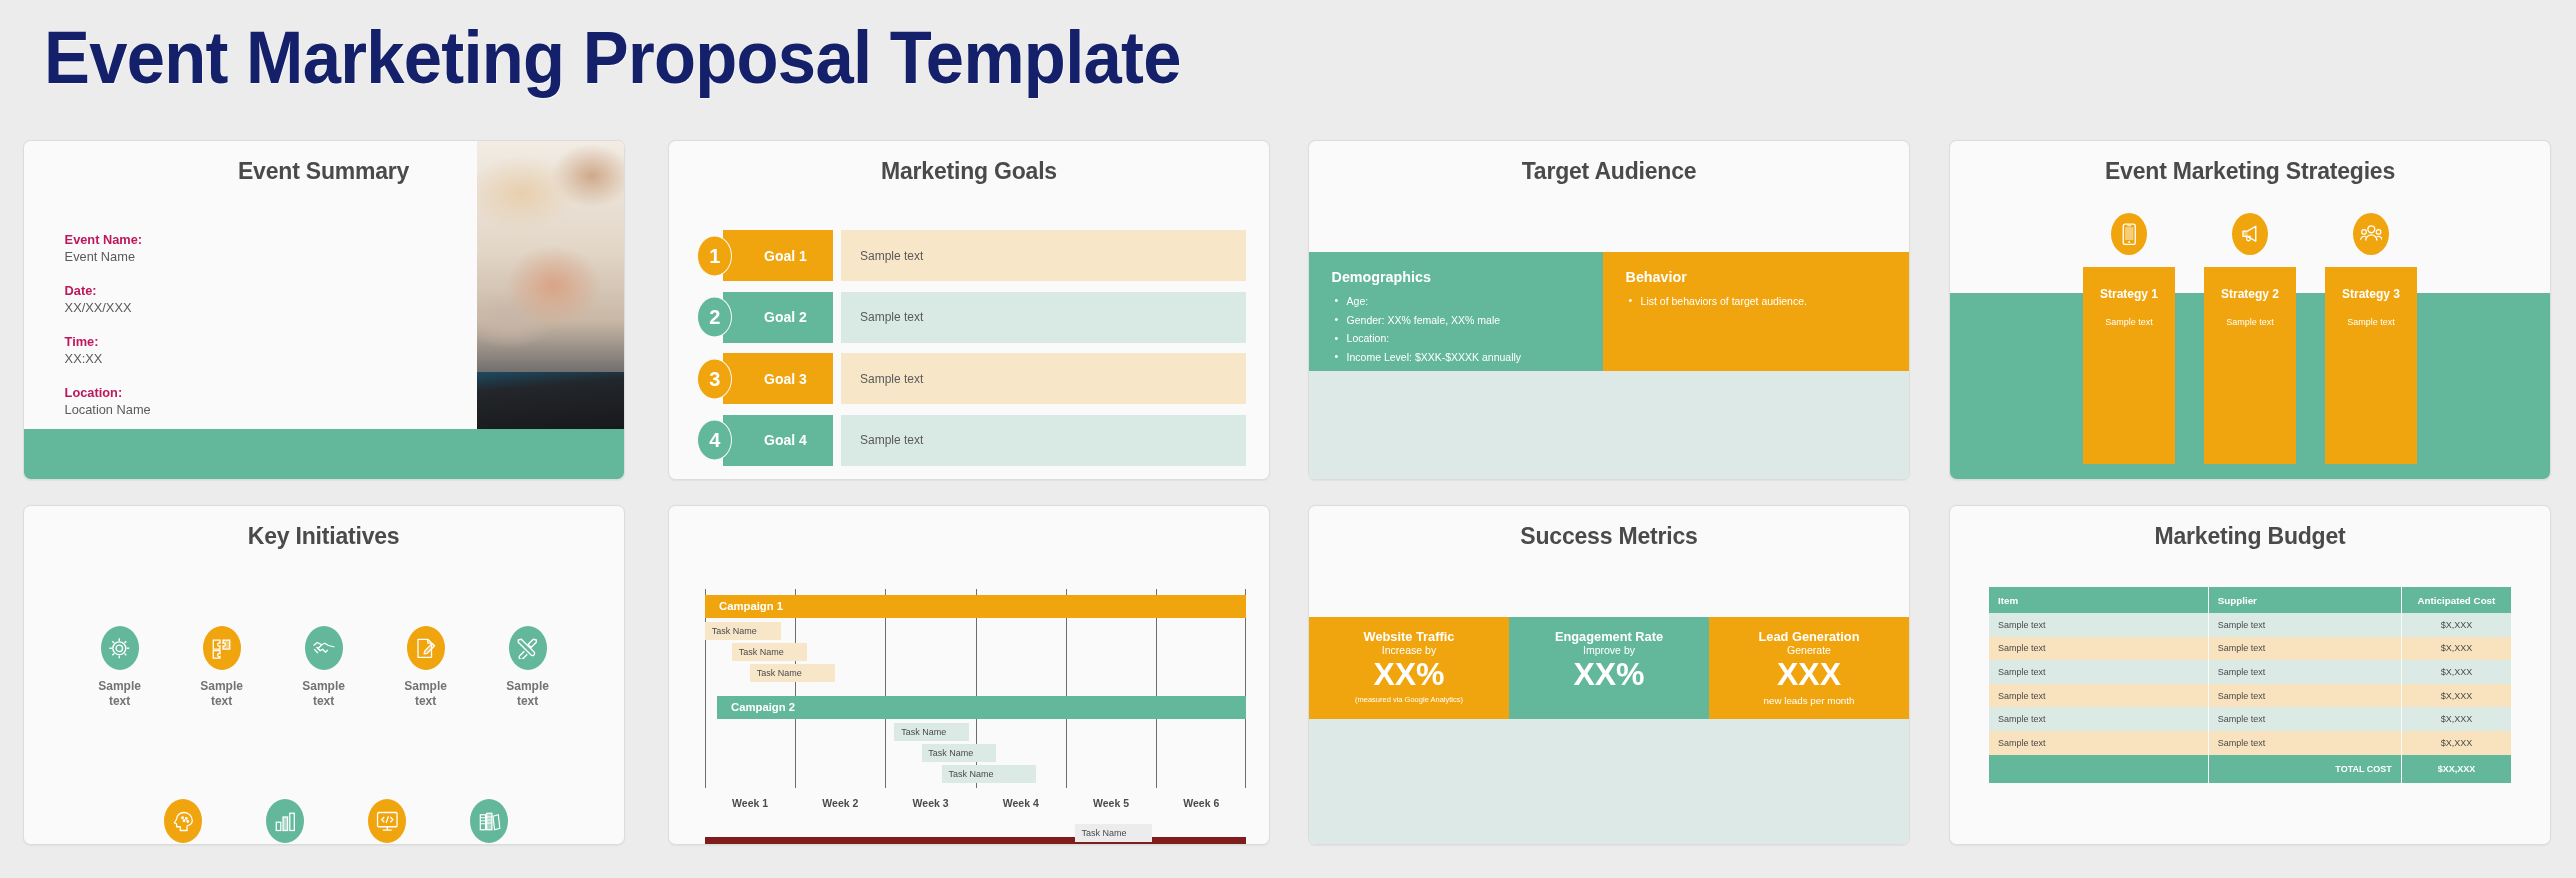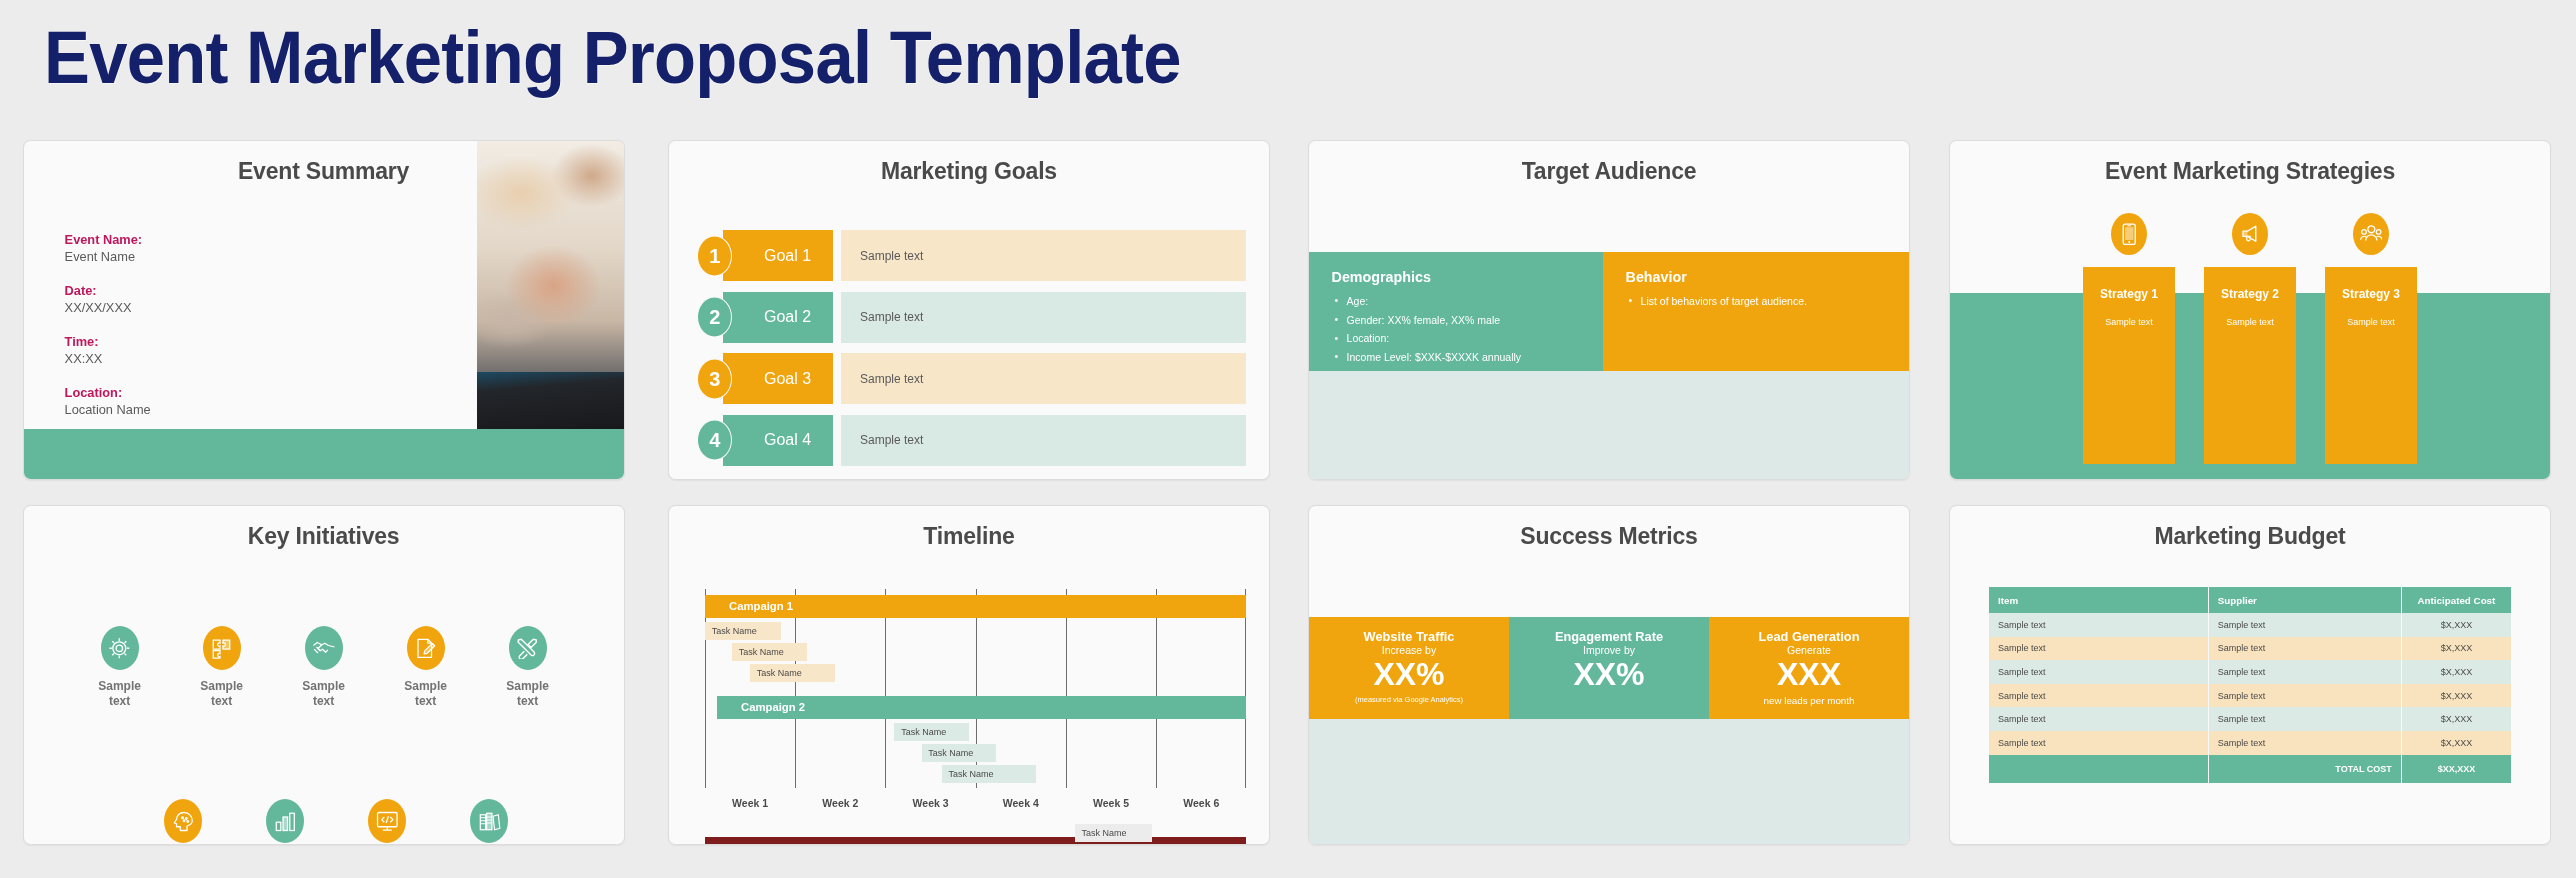--- a/index.html
+++ b/index.html
@@ -85,21 +85,21 @@
   .goal-badge {
     position: absolute; left: -25.6px; top: 50%; transform: translateY(-50%);
     width: 35px; height: 41px; border-radius: 50%;
     display: flex; align-items: center; justify-content: center;
     color: #fff; font-size: 20px; font-weight: 700;
     border: 1.5px solid #fafafa; z-index: 2;
   }
   .goal-label {
     width: 110px; display: flex; align-items: center;
     padding-left: 41px;
-    color: #fff; font-size: 16px; font-weight: 400;
+    color: #fff; font-size: 14px; font-weight: 700;
   }
   .goal-text {
     flex: 1; margin-left: 7.5px; display: flex; align-items: center;
     padding-left: 19.5px; font-size: 12px; color: #5a5a5a;
   }
   .g-orange .goal-label, .g-orange .goal-badge { background: #f0a50e; }
   .g-orange .goal-text { background: #f8e6c8; }
   .g-teal .goal-label, .g-teal .goal-badge { background: #63b89c; }
   .g-teal .goal-text { background: #d9e9e4; }
 
@@ -169,21 +169,21 @@
   #timeline .tl {
     position: absolute; left: 36px; top: 83px; right: 22.6px; bottom: 29px;
   }
   .tl-grid { position: absolute; inset: 0; }
   .tl-vline {
     position: absolute; top: 0; bottom: 27px; width: 0.8px; background: #6e6e6e;
   }
   .tl-camp {
     position: absolute; left: 0; right: 0; height: 22.6px;
     color: #fff; font-size: 11.3px; font-weight: 700;
-    display: flex; align-items: center; padding-left: 24px;
+    display: flex; align-items: center; padding-left: 14px;
   }
   .tl-camp.c-orange { background: #f0a50e; }
   .tl-camp.c-teal   { background: #63b89c; margin-left: 12px; }
   .tl-camp.c-gray   { background: #7f1d1d; margin-top: 40px; }
   .tl-task {
     position: absolute; height: 18px;
     display: flex; align-items: center; padding-left: 6.8px;
     font-size: 9px; color: #4a4a4a; white-space: nowrap;
   }
   .tl-task.t-orange { background: #f8e6c8; }
@@ -493,21 +493,20 @@
                 <path d="M3 9h7M3 13h7M3 17h7M11.5 8h7M11.5 12h7M11.5 16h7"></path>
               </g>
             </svg>
         </div>
 
       </div>
     </div>
   </div>
 
   <div class="card r2 c2" id="timeline">
-    <div class="card-title">Timeline</div>
     <div class="tl">
 
       <div class="tl-grid">
         <div class="tl-vline" style="left:0%"></div>
         <div class="tl-vline" style="left:16.6%"></div>
         <div class="tl-vline" style="left:33.3%"></div>
         <div class="tl-vline" style="left:50%"></div>
         <div class="tl-vline" style="left:66.6%"></div>
         <div class="tl-vline" style="left:83.3%"></div>
         <div class="tl-vline" style="left:99.8%"></div>

